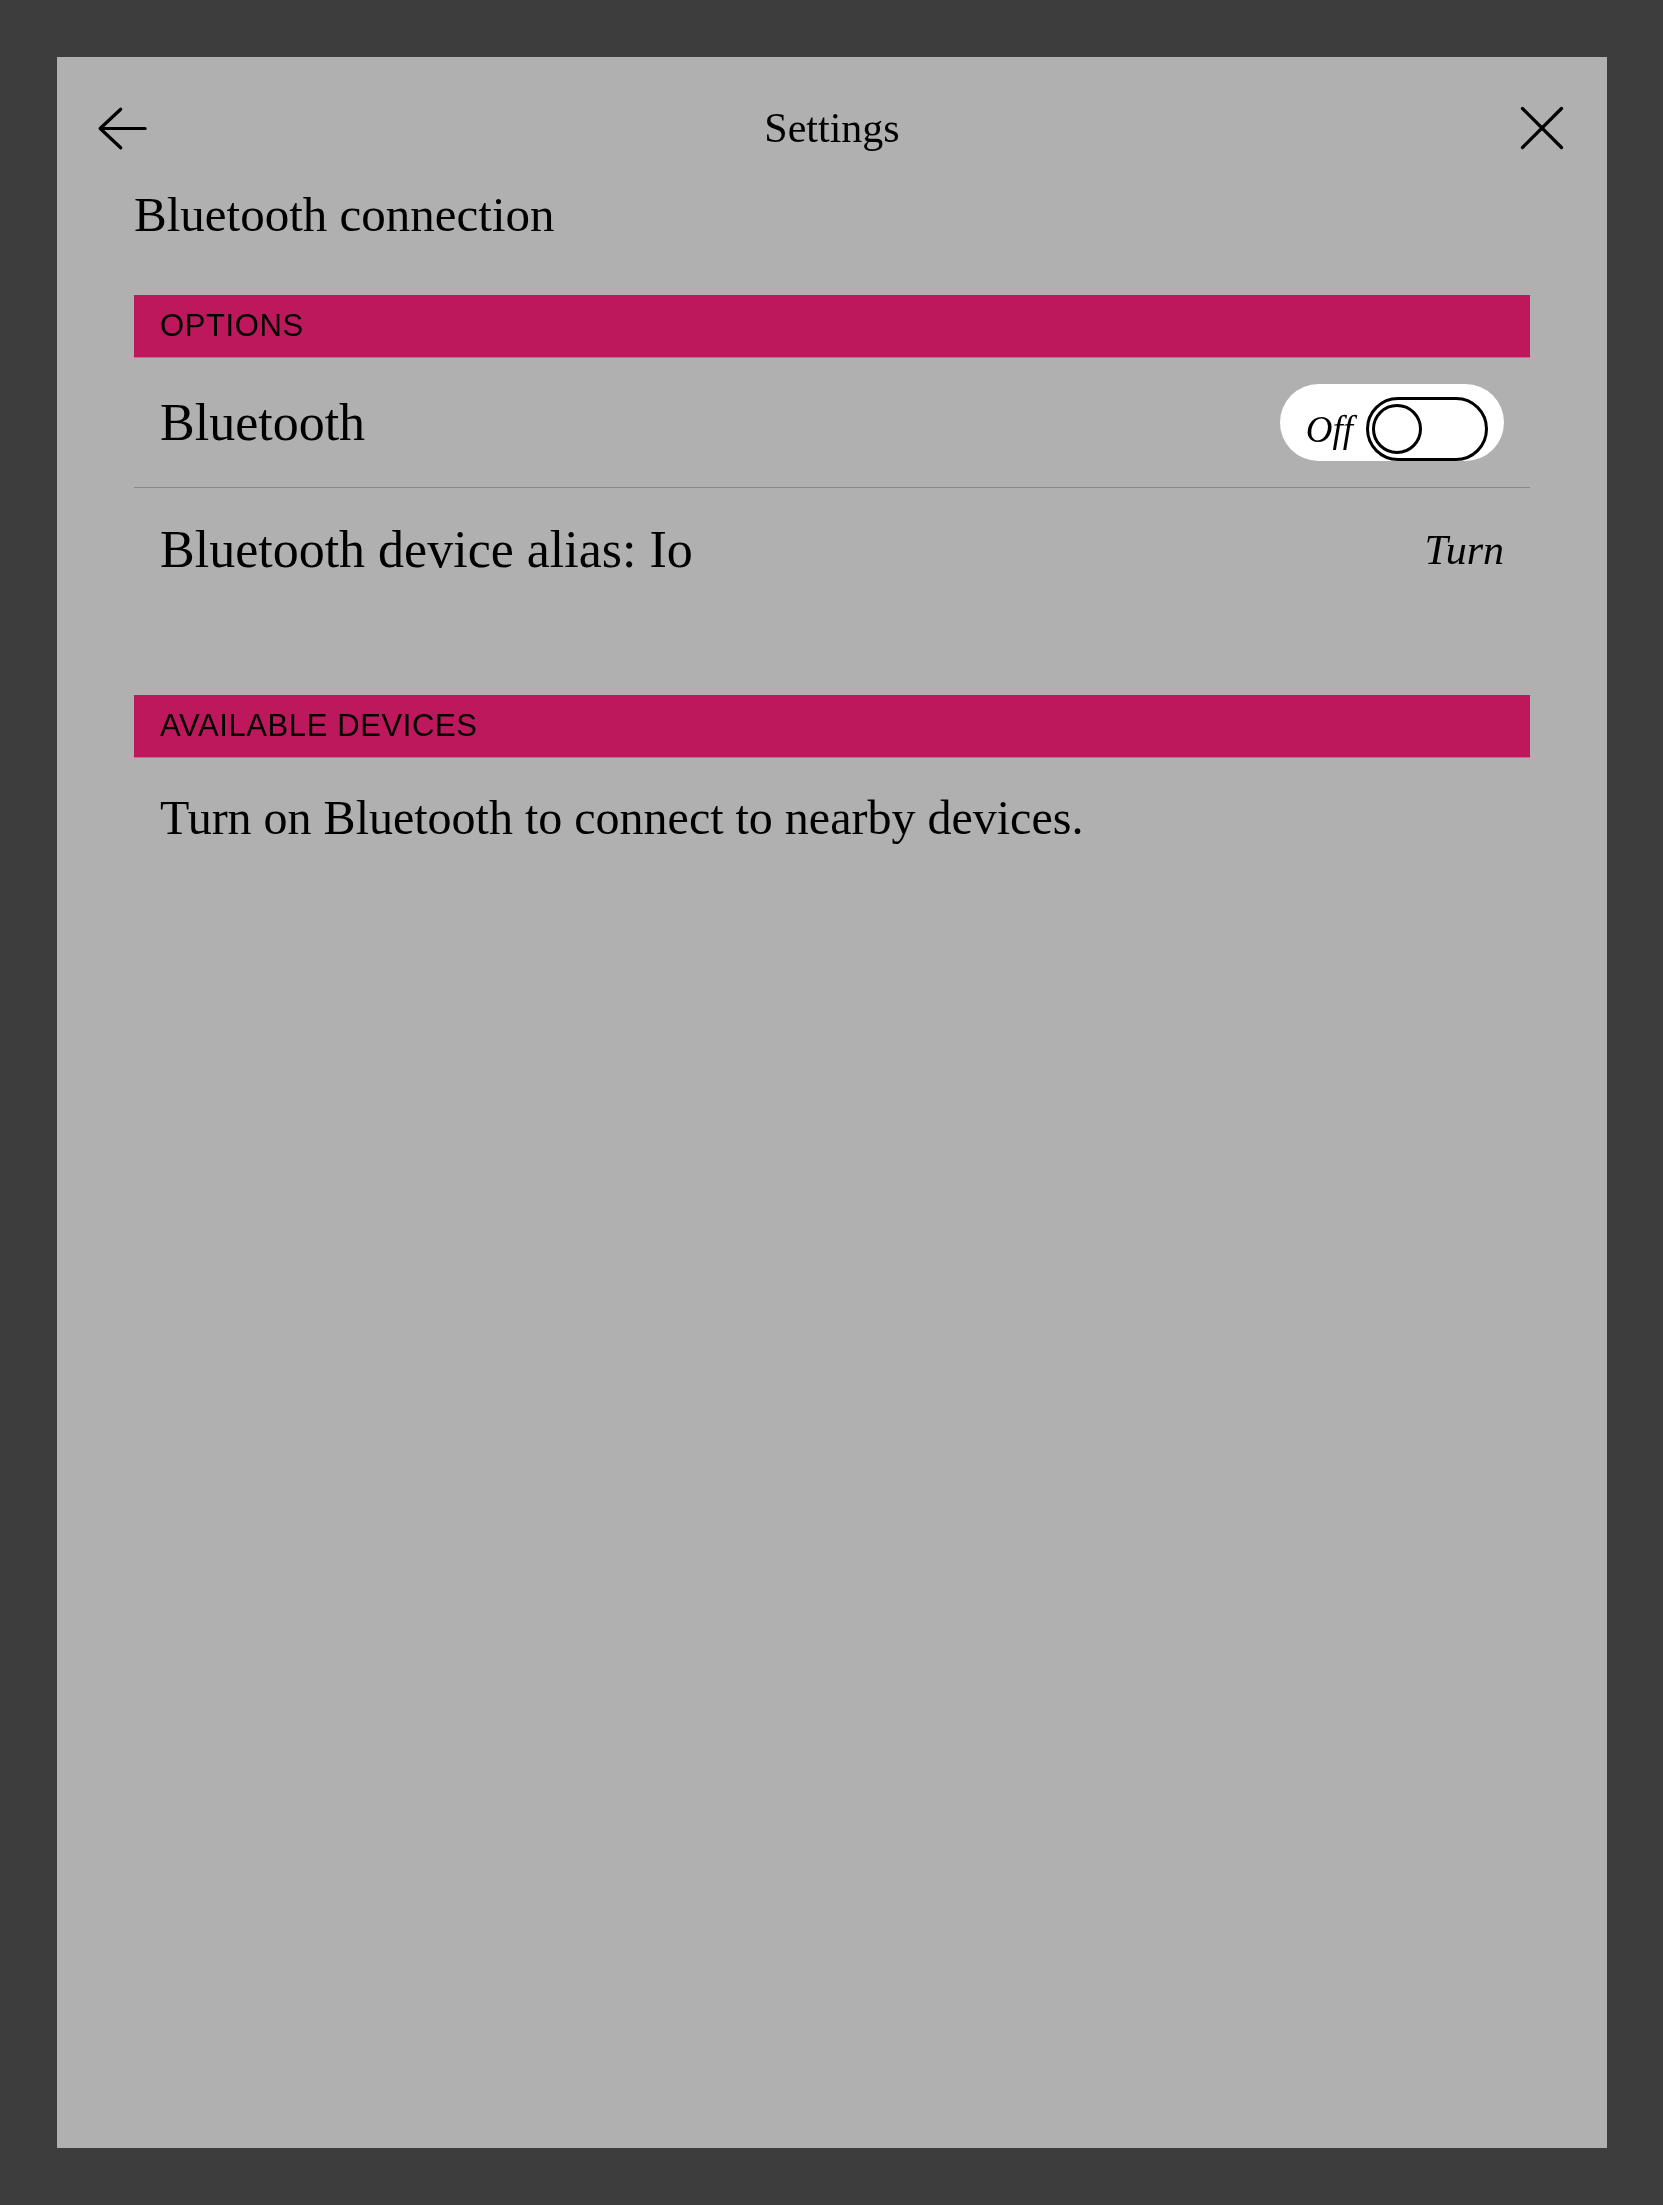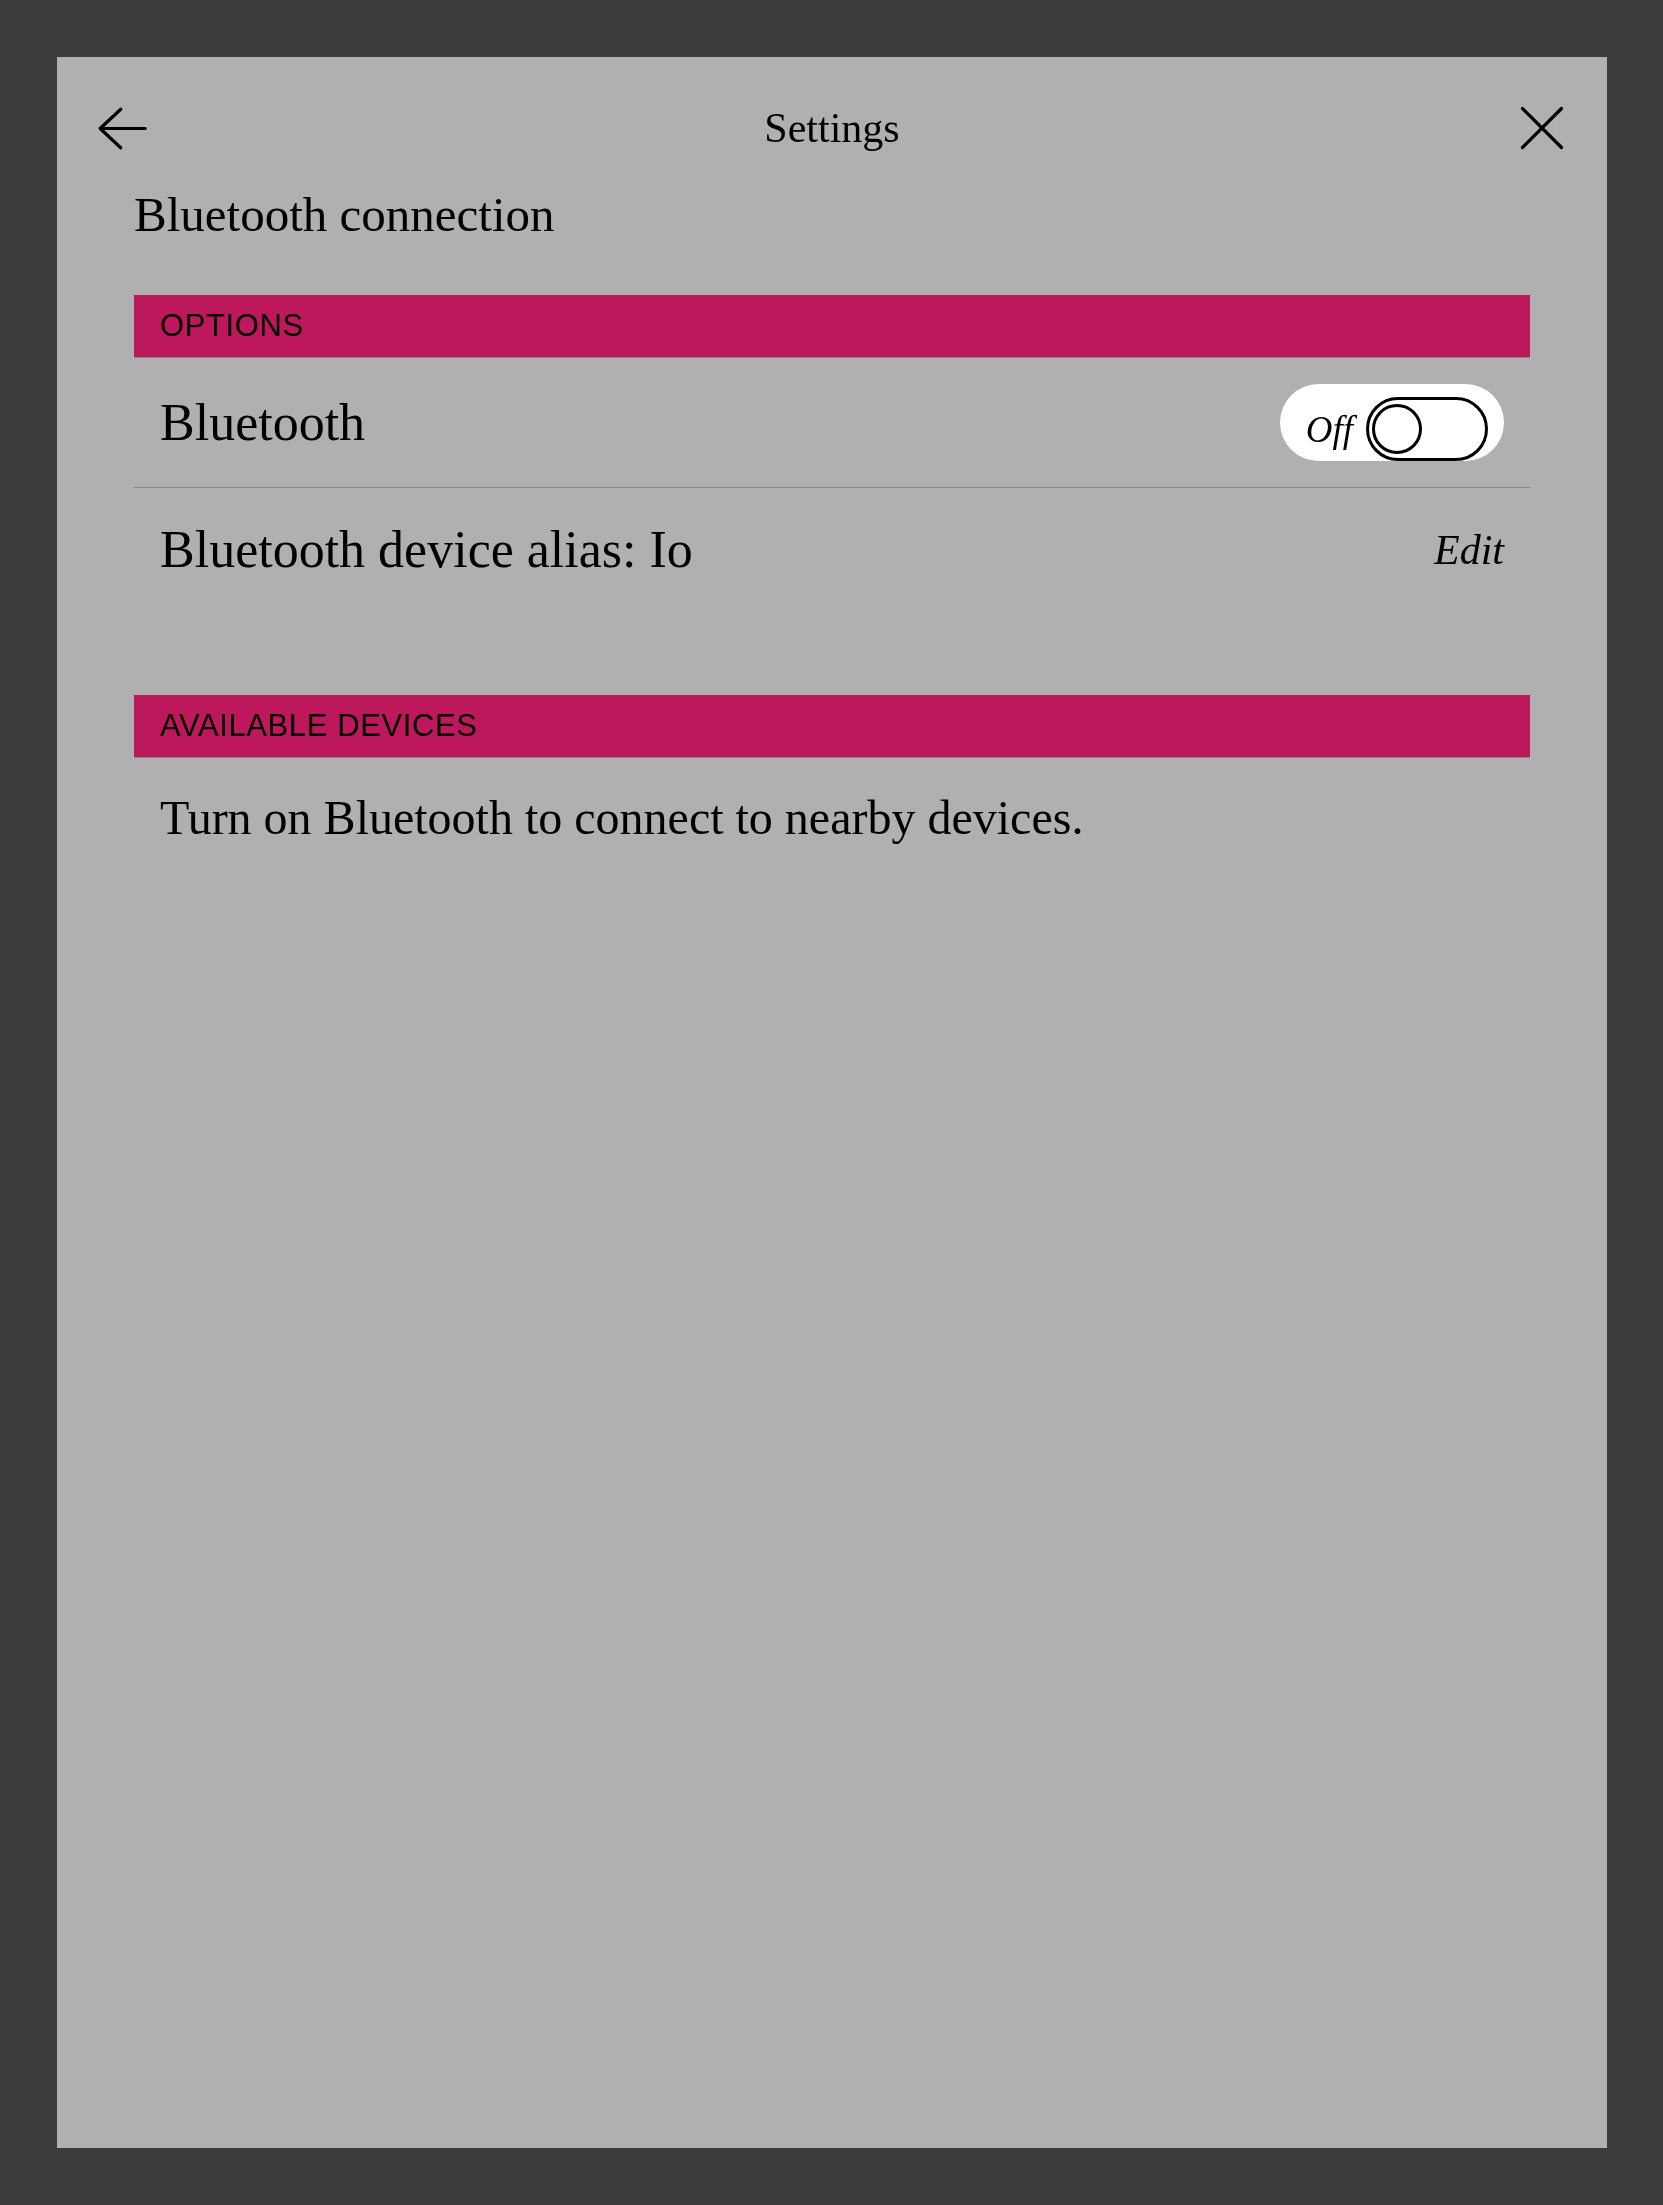--- a/index.html
+++ b/index.html
@@ -161,21 +161,21 @@
       <div class="toggle">
         <span class="toggle-label">Off</span>
         <div class="toggle-track">
           <div class="toggle-knob"></div>
         </div>
       </div>
     </div>
 
     <div class="row-alias">
       <div class="row-label">Bluetooth device alias: Io</div>
-      <div class="edit-button">Edit</div>
+      <div class="edit-button">Turn</div>
     </div>
 
     <div class="spacer"></div>
 
     <div class="section-header">AVAILABLE DEVICES</div>
 
     <div class="hint-text">Turn on Bluetooth to connect to nearby devices.</div>
   </div>
 </div>
 

